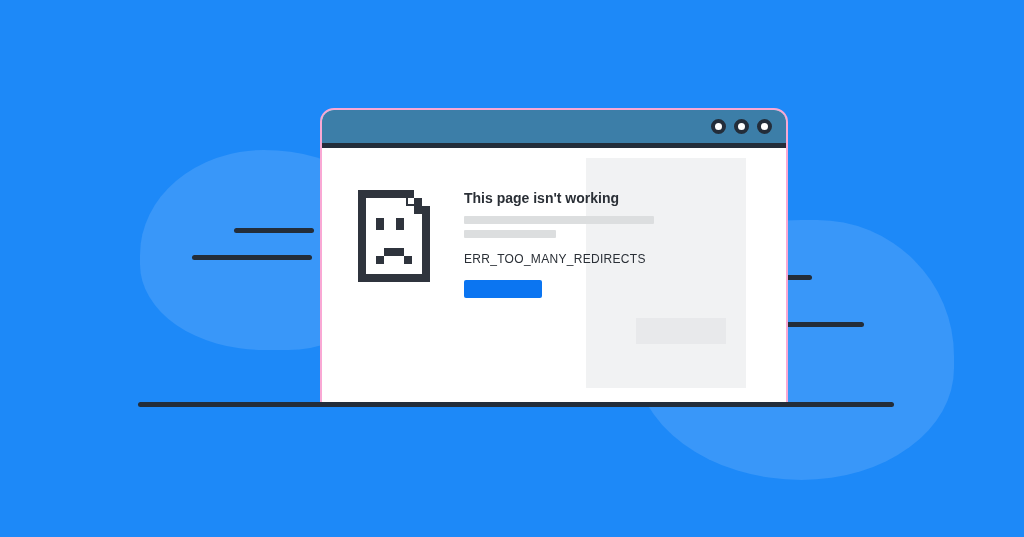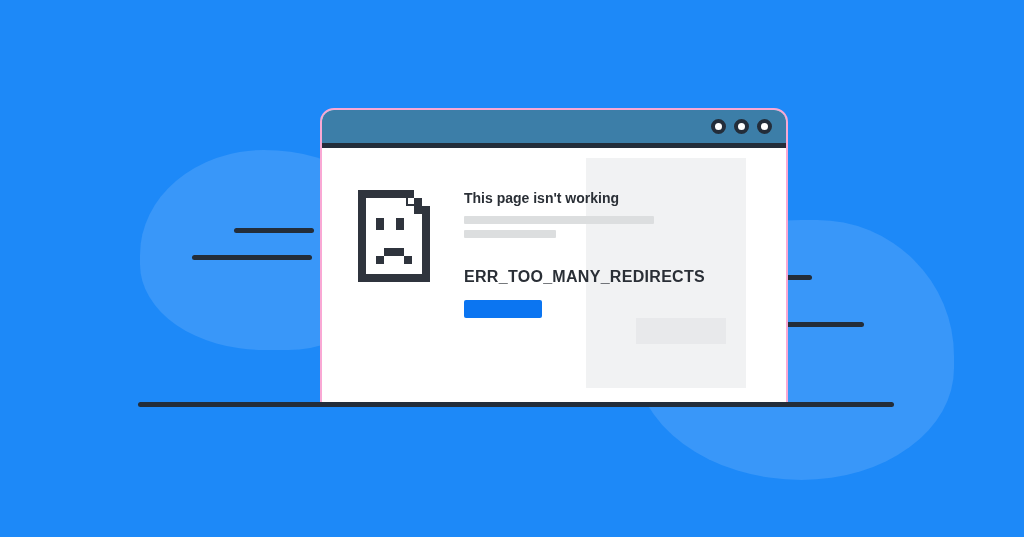--- a/index.html
+++ b/index.html
@@ -59,21 +59,21 @@
     .ghostA { right: 40px; top: 10px; width: 160px; height: 230px; }
     .ghostB { right: 60px; top: 170px; width: 90px; height: 26px; background: #e8e9eb; }
     
     .row { position: absolute; left: 36px; top: 42px; right: 20px; display: flex; gap: 26px; }
     .icon-wrap { width: 80px; height: 92px; position: relative; flex: 0 0 auto; }
     .text-col { flex: 1; }
     .heading { font-size: 14px; font-weight: 700; color: #2a2f36; margin-bottom: 10px; }
     .bar { height: 8px; background: #dcdedf; margin-bottom: 6px; border-radius: 1px; }
     .barA { width: 190px; }
     .barB { width: 92px; }
-    .err { font-size: 16px; font-weight: 700; letter-spacing: 0.3px; color: #2a2f36; margin-top: 30px; margin-bottom: 14px; }
+    .err { font-size: 12px; font-weight: 400; letter-spacing: 0.3px; color: #2a2f36; margin-top: 14px; margin-bottom: 14px; }
     .btn { width: 78px; height: 18px; background: #0b75f1; border-radius: 2px; }
     
     .ground { position: absolute; height: 5px; background: #232d3a; border-radius: 3px; left: 138px; right: 130px; top: 402px; }
   </style>
 </head>
 <body>
 
 <div class="blob1"></div>
 <div class="blob2"></div>
 

